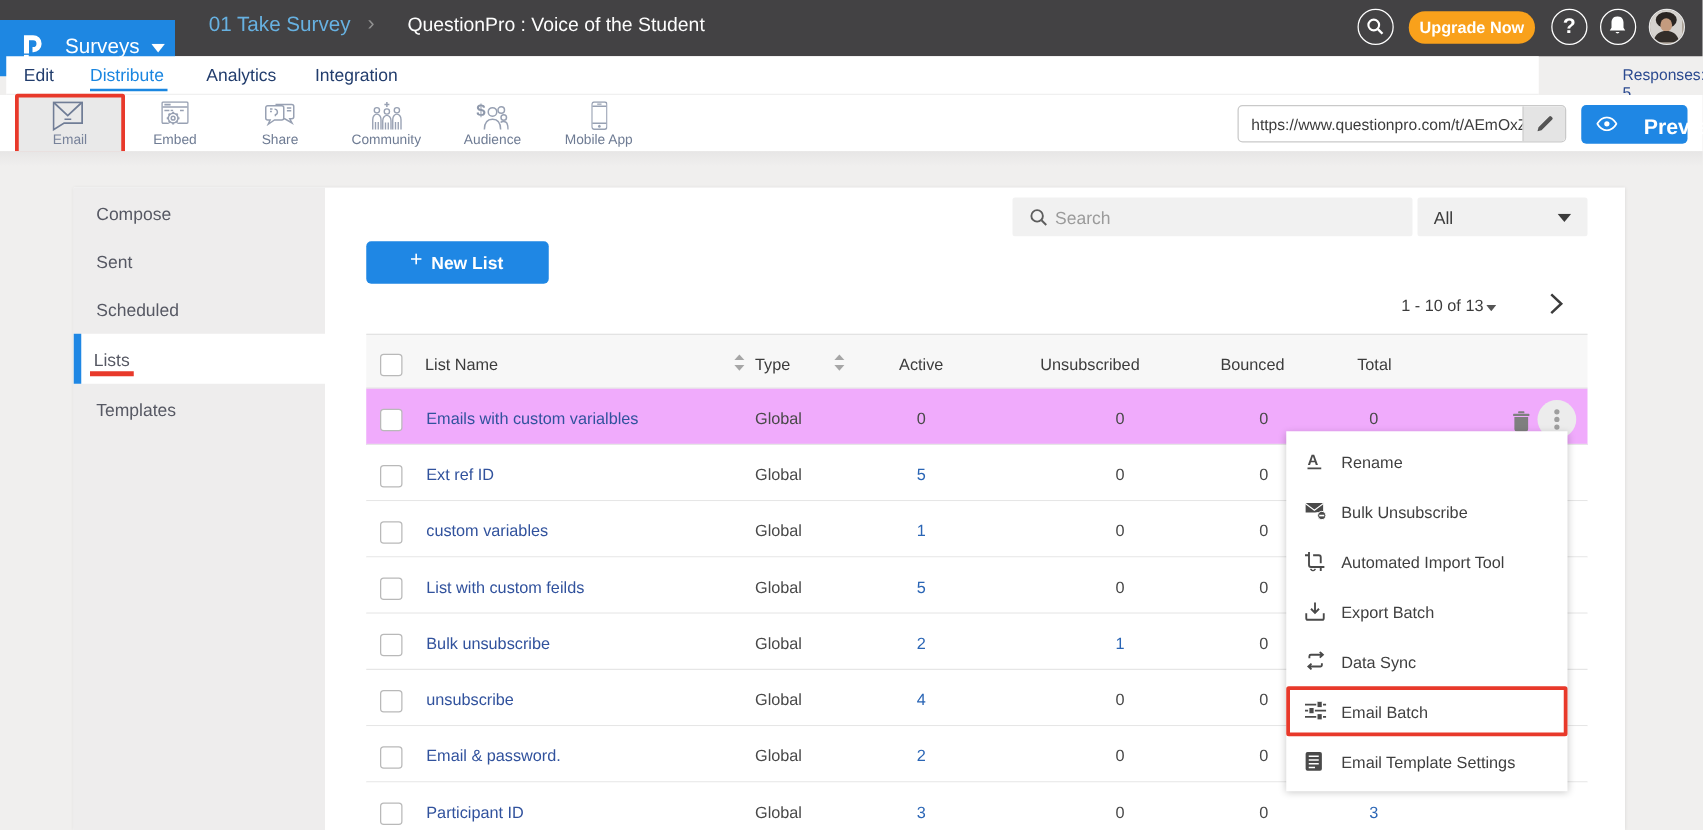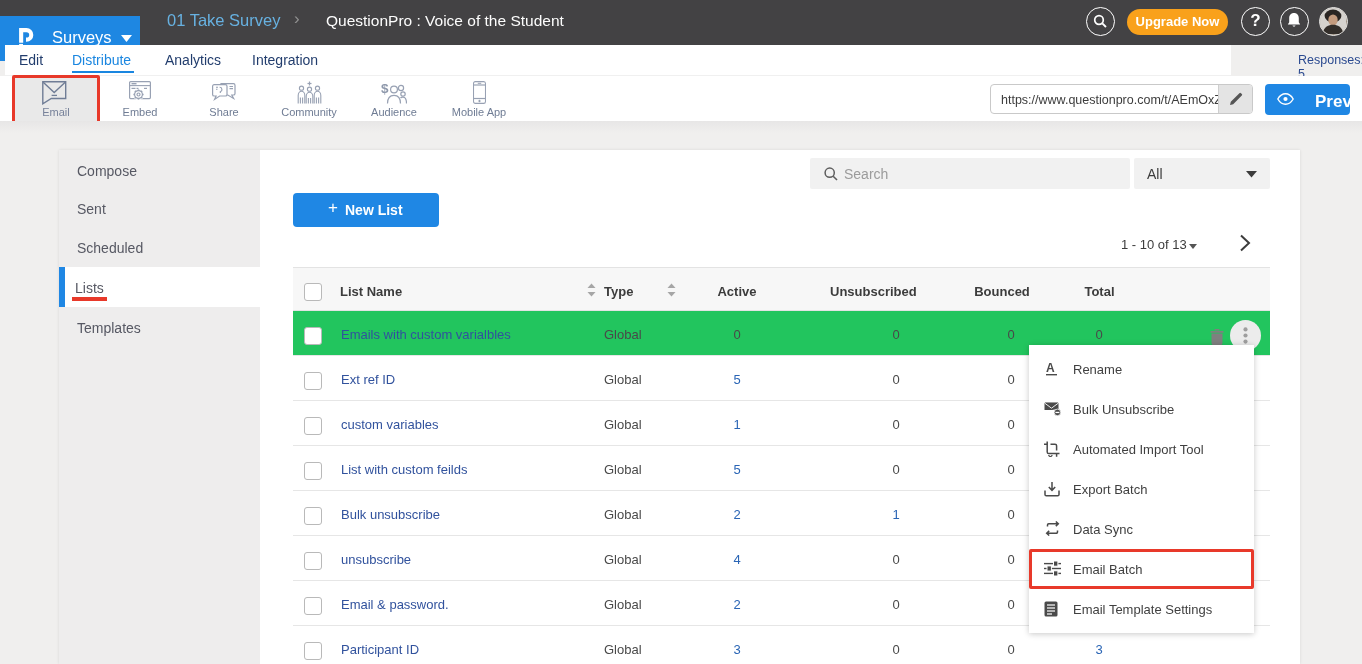--- a/index.html
+++ b/index.html
@@ -41,21 +41,21 @@
 
 #searchbox { position:absolute; left:751px; top:8px; width:320px; height:31px; background:#f1f1f1; border-radius:2px; }
 #searchph { position:absolute; left:34px; top:8px; font-size:14px; color:#9b9b9b; }
 #alldrop { position:absolute; left:1075px; top:8px; width:136px; height:31px; background:#f1f1f1; border-radius:2px; }
 #newlist { position:absolute; left:234px; top:43px; width:146px; height:34px; background:#1f87e4; border-radius:4px; color:#fff; font-size:14px; font-weight:bold; }
 #pager { position:absolute; left:1062px; top:87px; font-size:13px; color:#3c3c3c; }
 
 #tbl { position:absolute; left:234px; top:117px; width:977px; }
 .trow { position:relative; width:977px; height:45px; border-bottom:1px solid #e6e6e6; background:#fff; }
 #thead { background:#f7f7f7; border-top:1px solid #e3e3e3; border-bottom:1px solid #e3e3e3; height:44px; }
-#thead .hc { position:absolute; top:16px; font-size:13px; font-weight:bold; color:#3c3c3c; }
+#thead .hc { position:absolute; top:16px; font-size:13px; font-weight:normal; color:#3c3c3c; }
 .cb { position:absolute; left:11px; top:16px; width:18px; height:18px; background:#fff; border:1px solid #b9b9b9; border-radius:3px; }
 #thead .cb { top:15px; }
 .lname { position:absolute; left:48px; top:16px; font-size:13px; color:#31529d; }
 .gtype { position:absolute; left:311px; top:16px; font-size:13px; color:#494949; }
 .num { position:absolute; top:16px; font-size:13px; width:40px; text-align:center; }
 .nblue { color:#2a65b5; }
 .ngrey { color:#494949; }
 .c-act { left:424px; } .c-uns { left:583px; } .c-bou { left:698px; } .c-tot { left:786px; }
 .sorticon { position:absolute; top:15px; }
 
@@ -269,21 +269,21 @@
         <div class="hc" style="left:311px;">Type</div>
         <svg class="sorticon" style="left:373px;" width="11" height="14" viewBox="0 0 11 14">
             <path d="M1.5 5 L5.5 0.5 L9.5 5 Z" fill="#a6a6a6"></path>
             <path d="M1.5 9 L5.5 13.5 L9.5 9 Z" fill="#a6a6a6"></path>
           </svg>
         <div class="hc" style="left:424px;width:40px;text-align:center;">Active</div>
         <div class="hc" style="left:537px;width:84px;text-align:center;">Unsubscribed</div>
         <div class="hc" style="left:677px;width:64px;text-align:center;">Bounced</div>
         <div class="hc" style="left:790px;width:33px;text-align:center;">Total</div>
       </div>
-      <div class="trow" style="background:#22c55e;">
+      <div class="trow" style="background:#f0abfc;">
         <div class="cb"></div>
           <div class="lname">Emails with custom varialbles</div>
           <div class="gtype">Global</div>
         <div class="num ngrey c-act">0</div>
           <div class="num ngrey c-uns">0</div>
           <div class="num ngrey c-bou">0</div>
           <div class="num ngrey c-tot">0</div>
       </div>
       <div class="trow">
         <div class="cb"></div>

